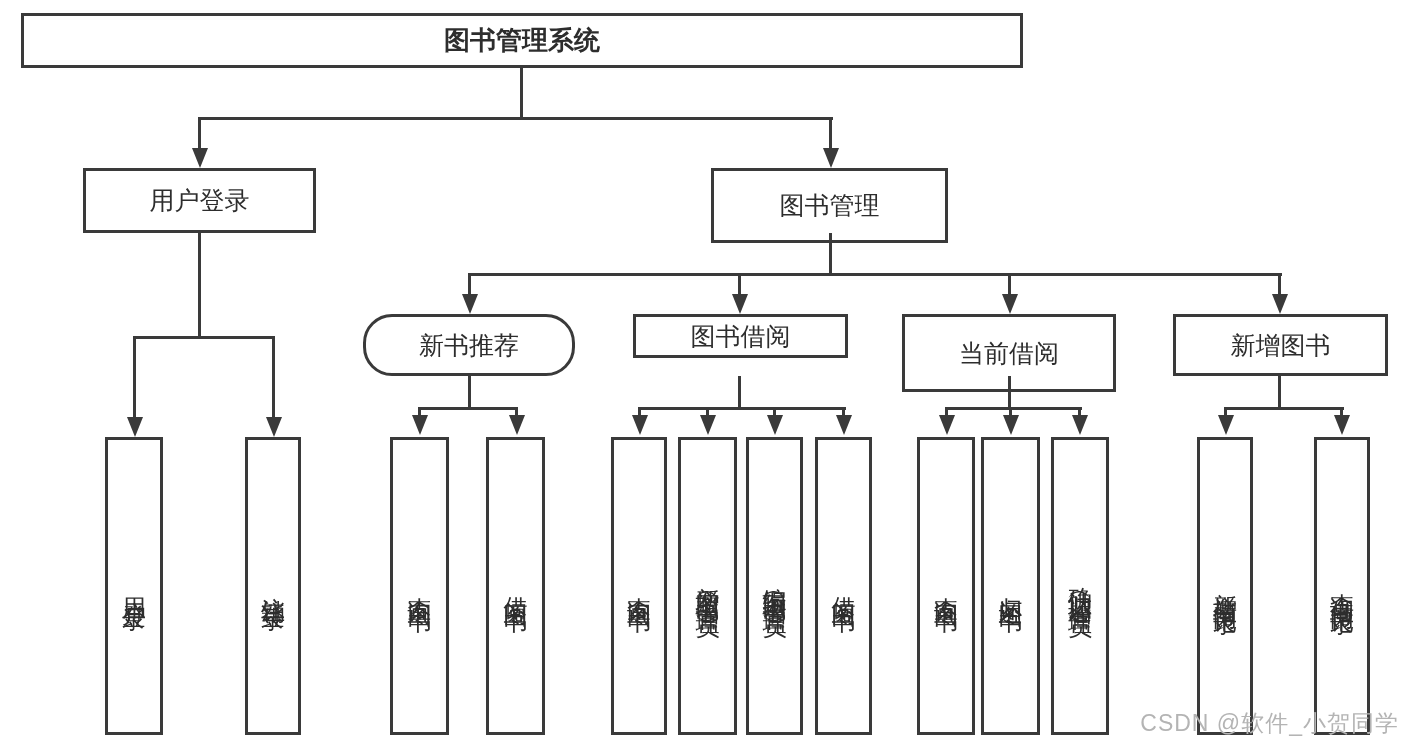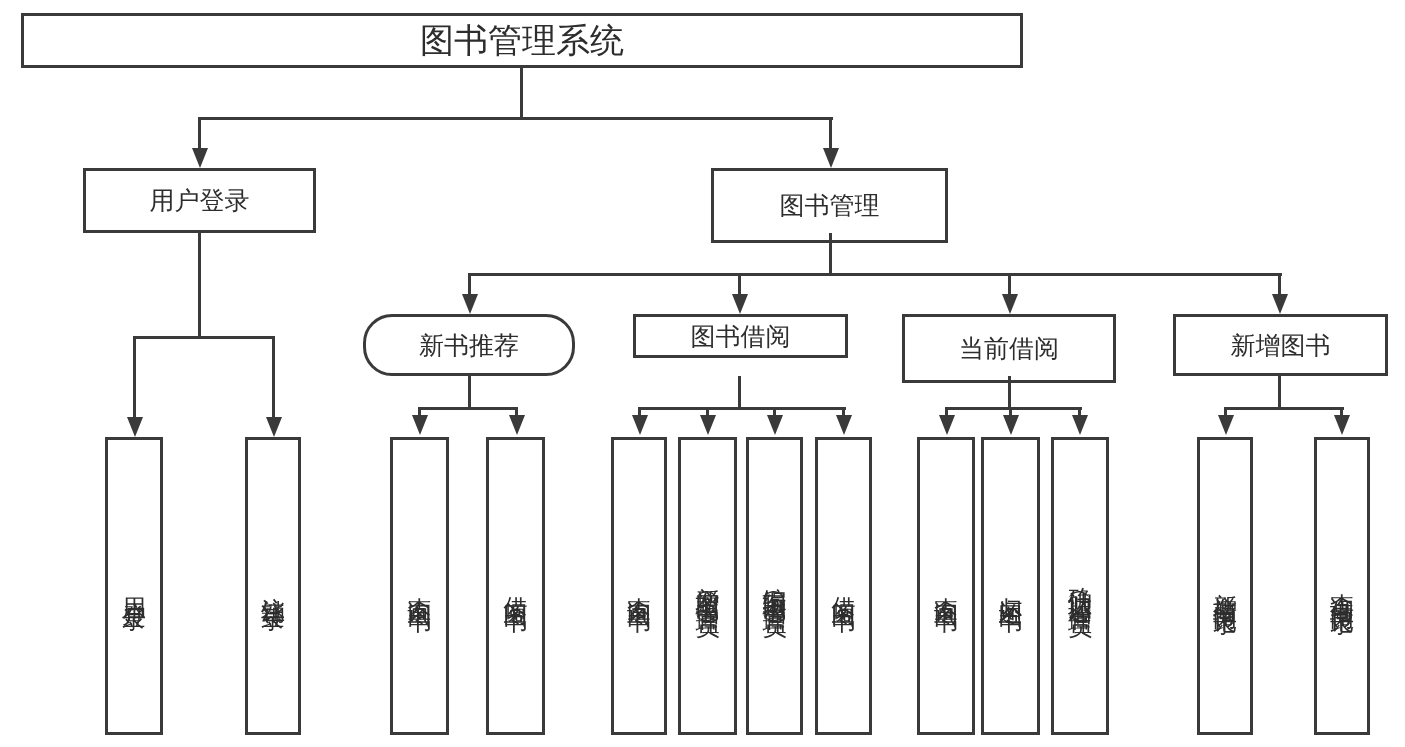--- a/index.html
+++ b/index.html
@@ -12,21 +12,21 @@
   body{font-family:"Liberation Sans","DejaVu Sans",sans-serif;}
   .canvas{
     position:relative;width:1405px;height:747px;background:var(--bg);
     overflow:hidden;
   }
   .hbox{
     position:absolute;box-sizing:border-box;border:3px solid var(--line);
     background:#fff;display:flex;align-items:center;justify-content:center;
     font-size:25px;color:var(--text);white-space:nowrap;
   }
-  .rootbox{font-size:34px;}
+  .rootbox{font-size:26px;font-weight:bold;}
   .vbox{
     position:absolute;top:437px;height:298px;box-sizing:border-box;
     border:3px solid var(--line);background:#fff;
     display:flex;align-items:center;justify-content:center;
     writing-mode:vertical-rl;font-size:24px;letter-spacing:4px;
     color:var(--text);line-height:1;
   }
   .vline{position:absolute;width:3px;background:var(--line);}
   .hline{position:absolute;height:3px;background:var(--line);}
   .arrow{
@@ -69,21 +69,21 @@
   <div class="vline" style="left:738px;top:273px;height:23px;"></div>
   <div class="vline" style="left:1008px;top:273px;height:23px;"></div>
   <div class="vline" style="left:1278px;top:273px;height:23px;"></div>
   <div class="arrow" style="left:462px;top:294px;"></div>
   <div class="arrow" style="left:732px;top:294px;"></div>
   <div class="arrow" style="left:1002px;top:294px;"></div>
   <div class="arrow" style="left:1272px;top:294px;"></div>
 
   <div class="hbox" style="left:363px;top:314px;width:212px;height:62px;border-radius:29px;">新书推荐</div>
   <div class="hbox" style="left:633px;top:314px;width:215px;height:44px;">图书借阅</div>
-  <div class="hbox" style="left:902px;top:314px;width:214px;height:69px;">当前借阅</div>
+  <div class="hbox" style="left:902px;top:314px;width:214px;height:78px;">当前借阅</div>
   <div class="hbox" style="left:1173px;top:314px;width:215px;height:62px;">新增图书</div>
 
   <div class="vline" style="left:468px;top:376px;height:31px;"></div>
   <div class="hline" style="left:418px;top:407px;width:100px;"></div>
   <div class="vline" style="left:418px;top:407px;height:10px;"></div>
   <div class="vline" style="left:515px;top:407px;height:10px;"></div>
   <div class="arrow" style="left:412px;top:415px;"></div>
   <div class="arrow" style="left:509px;top:415px;"></div>
 
   <div class="vline" style="left:738px;top:376px;height:31px;"></div>
@@ -124,14 +124,15 @@
   <div class="vbox" style="left:746px;width:57px;">编辑图书（管理员）</div>
   <div class="vbox" style="left:815px;width:57px;">借阅图书</div>
 
   <div class="vbox" style="left:917px;width:58px;">查询图书</div>
   <div class="vbox" style="left:981px;width:59px;">归还图书</div>
   <div class="vbox" style="left:1051px;width:58px;">确认归还（管理员）</div>
 
   <div class="vbox" style="left:1197px;width:56px;">新增借阅记录</div>
   <div class="vbox" style="left:1314px;width:56px;">查询借阅记录</div>
 
+  <div class="watermark">CSDN @软件_小贺同学</div>
 
 </div>
 
 </body></html>

